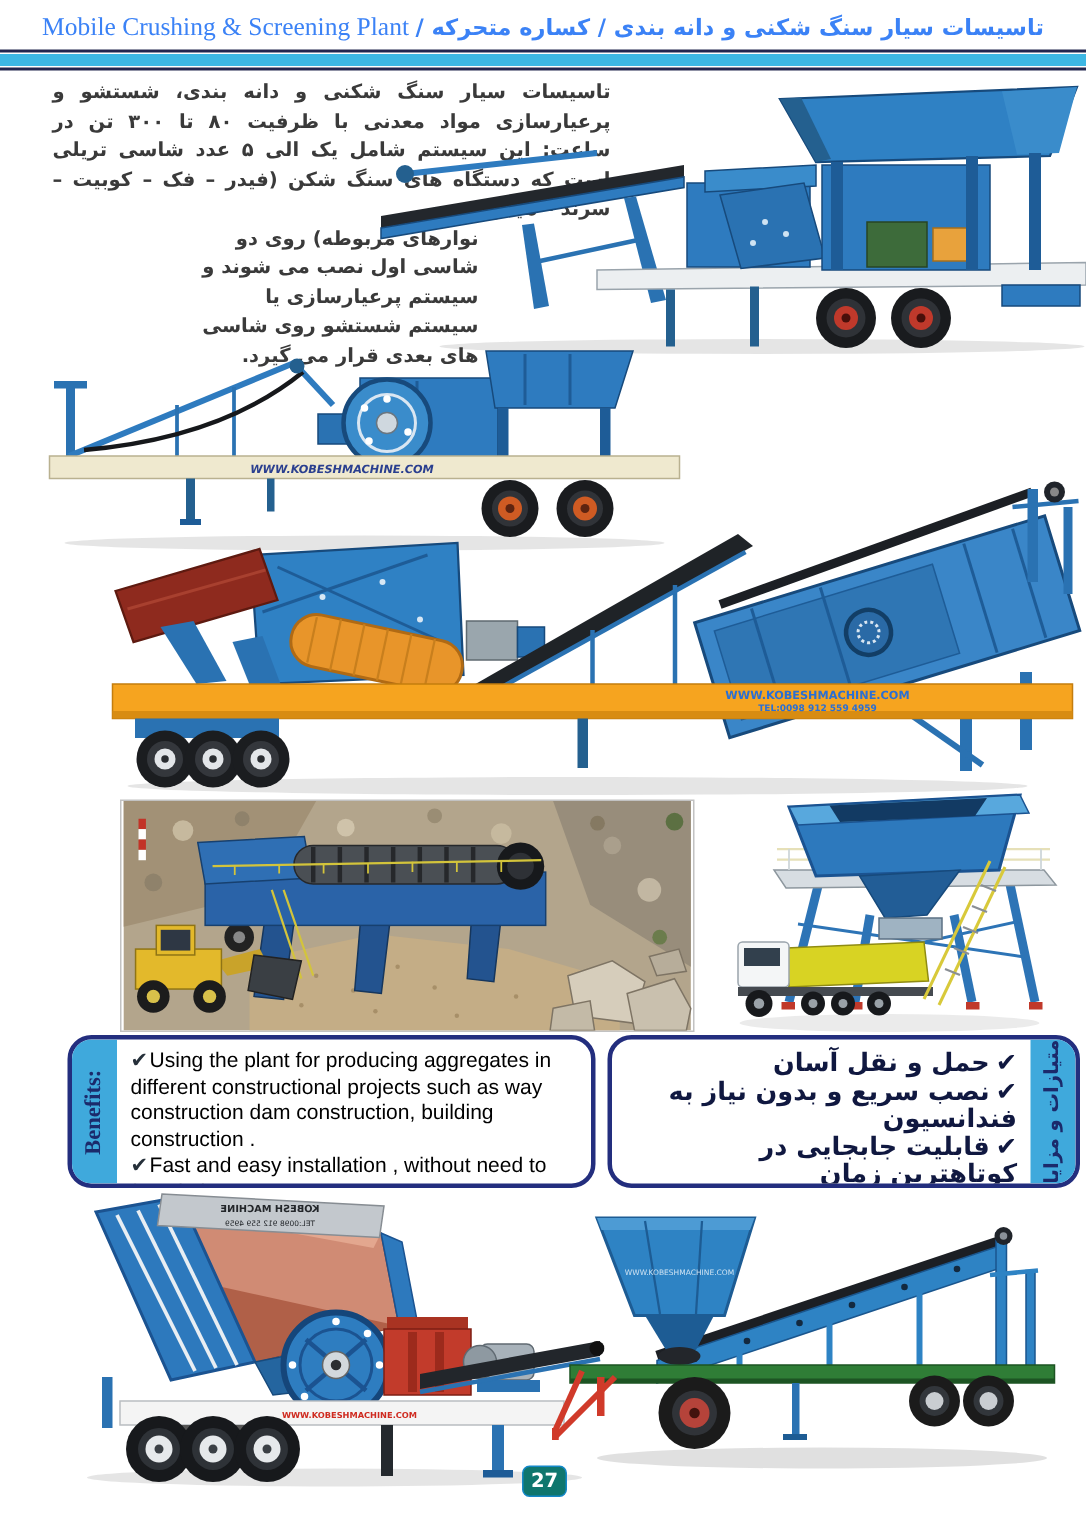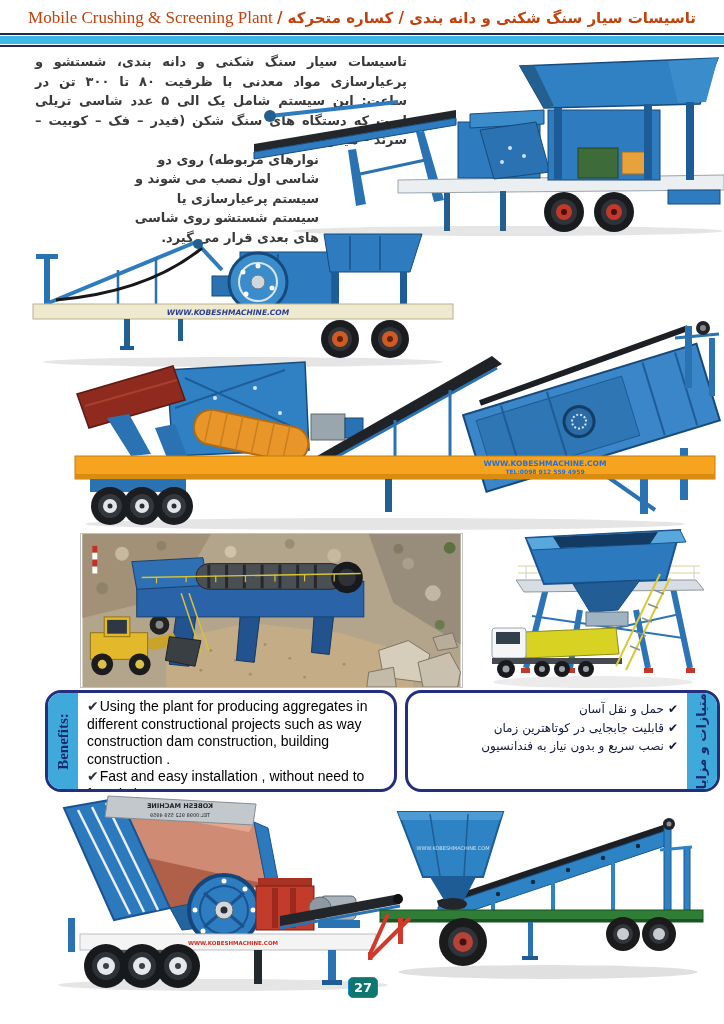--- a/index.html
+++ b/index.html
@@ -1,21 +1,21 @@
 <!DOCTYPE html>
 <html><head>
 <meta charset="utf-8">
 <style>
   * { margin:0; padding:0; box-sizing:border-box; }
   body { background:#888; font-family:"DejaVu Sans", sans-serif; }
   .page { position:relative; width:724px; height:1024px; background:#fff; margin:0 auto; overflow:hidden; }
 
   
   .hdr-title { position:absolute; top:8px; left:0; width:724px; text-align:center;
-    font-family:"Liberation Serif", serif; font-size:17px; color:#c2410c; direction:rtl; }
+    font-family:"Liberation Serif", serif; font-size:17px; color:#3b82f6; direction:rtl; }
   .hdr-title .fa { font-family:"DejaVu Sans", sans-serif; font-size:15px; font-weight:700; }
   .rule-dark-1 { position:absolute; top:33px; left:0; width:724px; height:2px; background:#23264f; }
   .rule-cyan   { position:absolute; top:36px; left:0; width:724px; height:8px; background:#3db7e4; }
   .rule-dark-2 { position:absolute; top:45px; left:0; width:724px; height:2px; background:#23264f; }
 
   
   .intro { position:absolute; top:52px; left:35px; width:372px; direction:rtl;
     font-size:13px; font-weight:700; color:#3a3a3a; line-height:19.5px; }
   .intro-p1 { text-align:justify; }
   .intro-p2 { width:190px; margin-right:88px; text-align:right; }
@@ -29,21 +29,21 @@
   .bx { position:absolute; top:690px; height:102px; border:3px solid #232e7e; border-radius:16px;
     display:flex; overflow:hidden; background:#fff; }
   .bx-en { left:45px;  width:352px; }
   .bx-fa { left:405px; width:315px; flex-direction:row; }
   .bx-strip { width:30px; background:#3fa9dc; display:flex; align-items:center; justify-content:center; flex:0 0 30px; }
   .vlabel { transform:rotate(-90deg); white-space:nowrap; color:#1b2a6b; }
   .vlabel-en { font-family:"Liberation Serif", serif; font-size:15px; font-weight:700; }
   .vlabel-fa { font-size:13px; font-weight:700; direction:rtl; }
   .bx-body { flex:1; padding:5px 9px 4px 9px; }
   .en-body { font-family:Liberation Sans, sans-serif; font-size:14px; color:#000; line-height:17.5px; }
-  .fa-body { direction:rtl; font-size:12px; font-weight:400; color:#101840; line-height:18.5px; padding-top:7px; }
+  .fa-body { direction:rtl; font-size:17px; font-weight:700; color:#101840; line-height:18.5px; padding-top:7px; }
   .chk { margin-right:1px; color:#26303a; }
   .fa-body .chk { margin-right:0; margin-left:4px; color:#101840; }
 
   
   .badge { position:absolute; left:348px; top:977px; width:30px; height:21px; background:#0f766e;
     border:1px solid #1488c8; border-radius:5px; color:#fff; font-size:13px; font-weight:700;
     display:flex; align-items:center; justify-content:center; }
 
   svg text { font-family:"DejaVu Sans", sans-serif; }
 </style>
@@ -392,22 +392,22 @@
     <div class="bx-body en-body">
       <div><span class="chk">✔</span><span>Using the plant for producing aggregates in different constructional projects such as way construction dam construction, building construction .</span></div>
       <div><span class="chk">✔</span><span>Fast and easy installation , without need to foundation.</span></div>
 
     </div>
   </div>
 
   <div class="bx bx-fa">
     <div class="bx-body fa-body">
       <div><span class="chk">✔</span><span>حمل و نقل آسان</span></div>
+      <div><span class="chk">✔</span><span>نصب سریع و بدون نیاز به فندانسیون</span></div>
       <div><span class="chk">✔</span><span>قابلیت جابجایی در کوتاهترین زمان</span></div>
-      <div><span class="chk">✔</span><span>نصب سریع و بدون نیاز به فندانسیون</span></div>
 
     </div>
     <div class="bx-strip">
       <span class="vlabel vlabel-fa">امتیازات و مزایا:</span>
     </div>
   </div>
 
   <div class="img" style="left:28px; top:788px; width:375px; height:205px;">
     <svg viewBox="0 0 375 205">
       <ellipse cx="195" cy="197" rx="165" ry="6" fill="rgba(0,0,0,0.10)"></ellipse>

